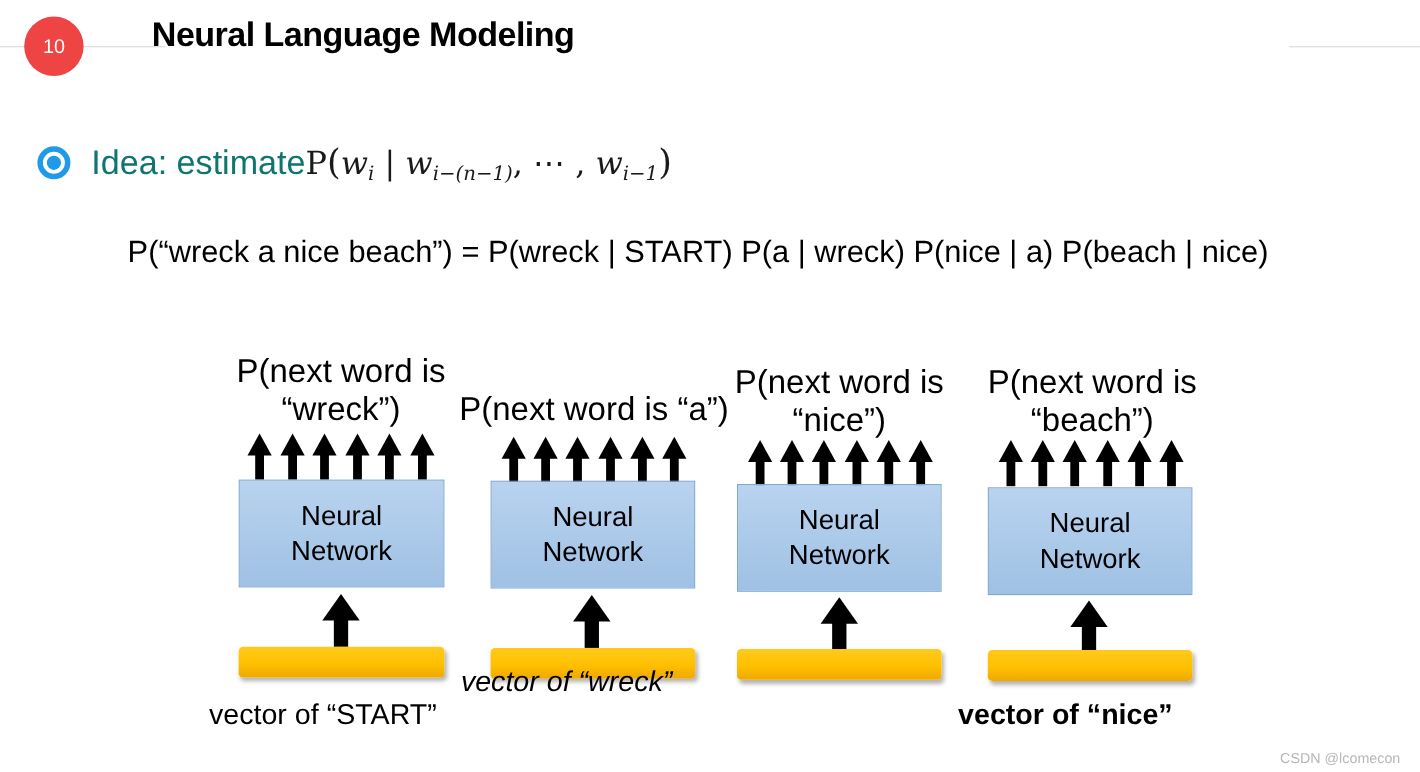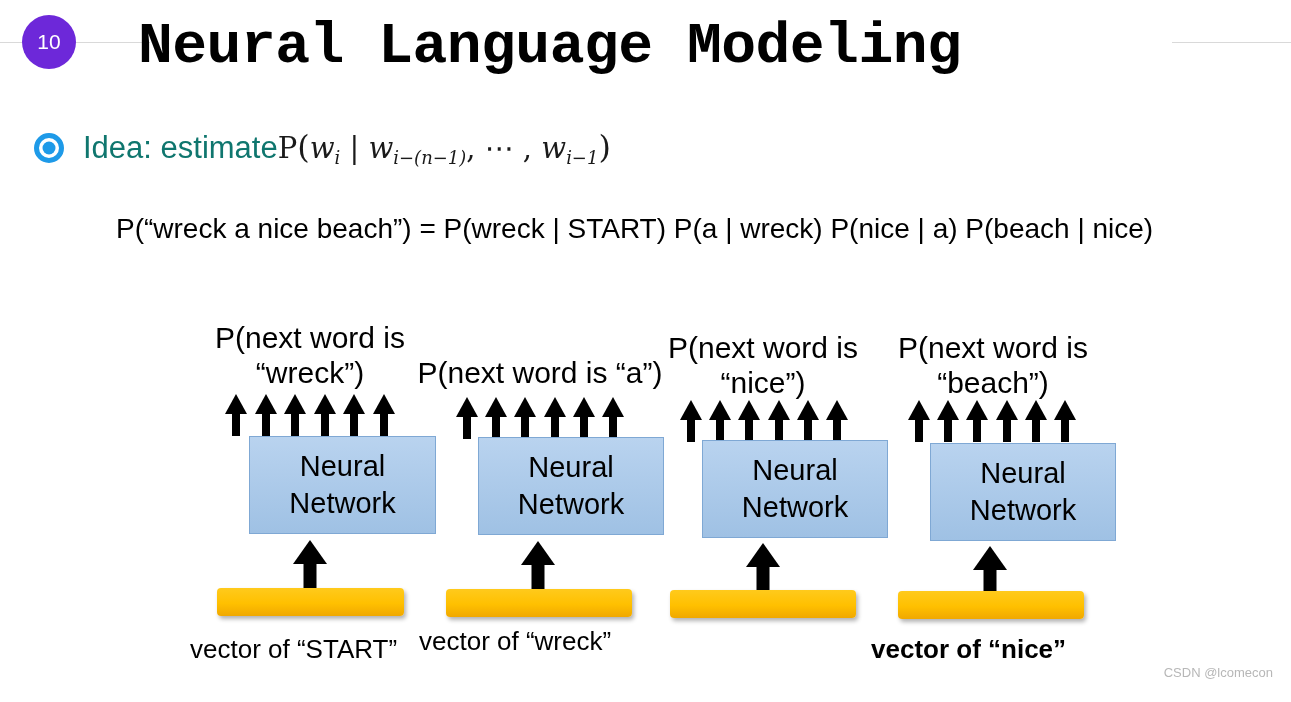--- a/index.html
+++ b/index.html
@@ -29,38 +29,37 @@
   .header-rule.left  { left: 0px;   width: 150px; }
   .header-rule.right { left: 1172px; width: 119px; }
 
   .slide-number {
     position: absolute;
     left: 22px;
     top: 15px;
     width: 54px;
     height: 54px;
     border-radius: 50%;
-    background: #6d28d9;
+    background: #ef4444;
     color: #ffffff;
-    font-size: 21px;
+    font-size: 18px;
     line-height: 54px;
     text-align: center;
     font-family: "Liberation Sans", sans-serif;
   }
 
   .slide-title {
     position: absolute;
     left: 138px;
     top: 14px;
-    font-size: 58px;
+    font-size: 31px;
     font-weight: bold;
     letter-spacing: -0.5px;
     white-space: nowrap;
     color: #000000;
-    font-family: Liberation Mono, monospace;
   }
 
   
   .bullet-row {
     position: absolute;
     left: 34px;
     top: 128px;
     display: flex;
     align-items: center;
     white-space: nowrap;
@@ -155,24 +154,23 @@
   }
   .nn-box {
     position: absolute;
     background: linear-gradient(to bottom, #b9d3ef 0%, #9fc1e4 100%);
     border: 1px solid #7fa8d4;
     box-sizing: border-box;
     display: flex;
     flex-direction: column;
     align-items: center;
     justify-content: center;
-    font-size: 29px;
+    font-size: 25px;
     line-height: 1.28;
     color: #000000;
-    margin-left: 32px;
   }
   .in-arrow {
     position: absolute;
     width: 34px;
     height: 48px;
   }
   .in-arrow .stem {
     position: absolute;
     left: 50%;
     transform: translateX(-50%);
@@ -201,21 +199,21 @@
   .vec-label {
     position: absolute;
     font-size: 26px;
     color: #000000;
     white-space: nowrap;
   }
 
   .watermark {
     position: absolute;
     right: 18px;
-    bottom: 22px;
+    bottom: 5px;
     font-size: 13px;
     color: #b7b7b7;
   }
 </style>
 </head>
 <body>
 
 <div id="slide">
 
   <div class="header-rule left"></div>
@@ -303,21 +301,21 @@
   </div>
   <div class="nn-box" style="left:446px; top:437px; width:186px; height:98px;">
     <span>Neural</span>
     <span>Network</span>
   </div>
   <div class="in-arrow" style="left:521px; top:541px;">
       <span class="head"></span>
       <span class="stem"></span>
     </div>
   <div class="vec-bar" style="left:446px; top:589px; width:186px;"></div>
-  <div class="vec-label" style="left:419px; top:626px; width:240px;">vector of “wreck”</div>
+  <div class="vec-label" style="left:419px; top:604px; width:240px;font-style:italic;">vector of “wreck”</div>
 
   <div class="caption" style="left:658px; top:330px; width:210px;">P(next word is
 “nice”)</div>
   <div class="arrow-row" style="left:680px; top:400px; width:168px; height:42px;">
     <span class="arrow-up">
         <span class="head"></span>
         <span class="stem"></span>
       </span>
     <span class="arrow-up">
         <span class="head"></span>

